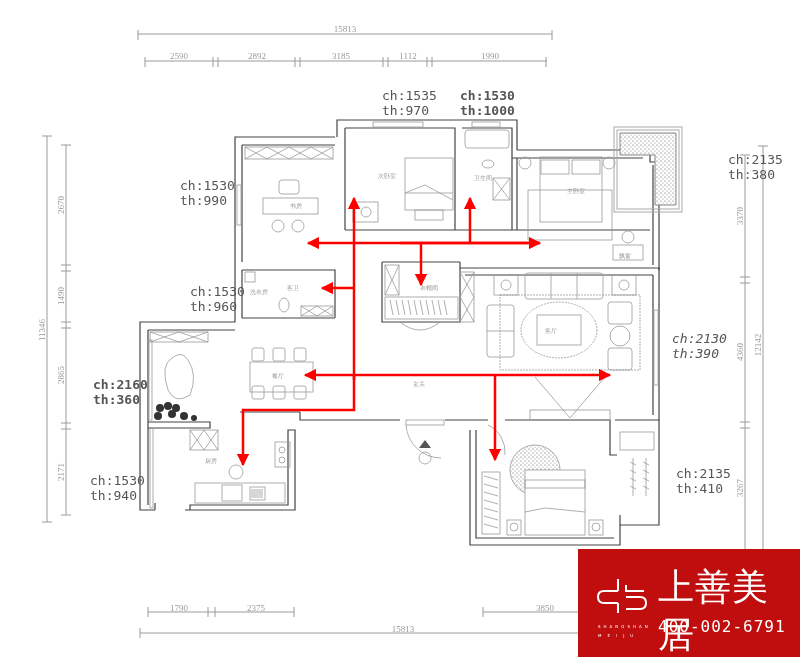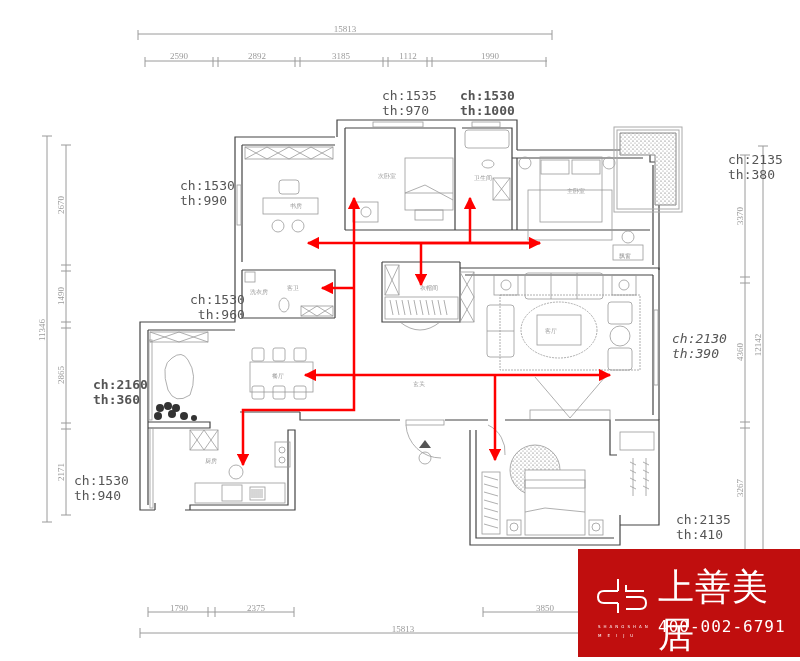--- a/index.html
+++ b/index.html
@@ -324,29 +324,29 @@
 </svg>
 
 <div class="chth" style="left:180px;top:178px;"><span>ch:1530</span>
 <span>th:990</span></div>
 <div class="chth" style="left:382px;top:88px;"><span>ch:1535</span>
 <span>th:970</span></div>
 <div class="chth" style="left:460px;top:88px;font-weight:bold;"><span>ch:1530</span>
 <span>th:1000</span></div>
 <div class="chth" style="left:696px;top:152px;margin-left:32px;"><span>ch:2135</span>
 <span>th:380</span></div>
-<div class="chth" style="left:190px;top:292px;text-align:right;"><span>ch:1530</span>
+<div class="chth" style="left:190px;top:284px;"><span>ch:1530</span>
 <span>th:960</span></div>
 <div class="chth" style="left:93px;top:377px;font-weight:bold;"><span>ch:2160</span>
 <span>th:360</span></div>
 <div class="chth" style="left:672px;top:331px;font-style:italic;"><span>ch:2130</span>
 <span>th:390</span></div>
-<div class="chth" style="left:74px;top:473px;"><span>ch:1530</span>
+<div class="chth" style="left:90px;top:473px;"><span>ch:1530</span>
 <span>th:940</span></div>
-<div class="chth" style="left:676px;top:466px;margin-top:46px;"><span>ch:2135</span>
+<div class="chth" style="left:676px;top:466px;"><span>ch:2135</span>
 <span>th:410</span></div>
 
 <div class="logo">
   <svg class="mark" width="52" height="38" viewBox="0 0 52 38">
     <path d="M22,2 V14 M22,14 H8 Q2,14 2,20 Q2,26 8,26 H22 M22,26 V36" stroke="#fff" stroke-width="2" fill="none"></path>
     <path d="M30,8 V14 H48 M30,20 H44 Q50,20 50,26 Q50,32 44,32 H30" stroke="#fff" stroke-width="2" fill="none"></path>
   </svg>
   <div class="brand">上善美居</div>
   <div class="en1">SHANGSHAN</div>
   <div class="en2">MEIJU</div>

